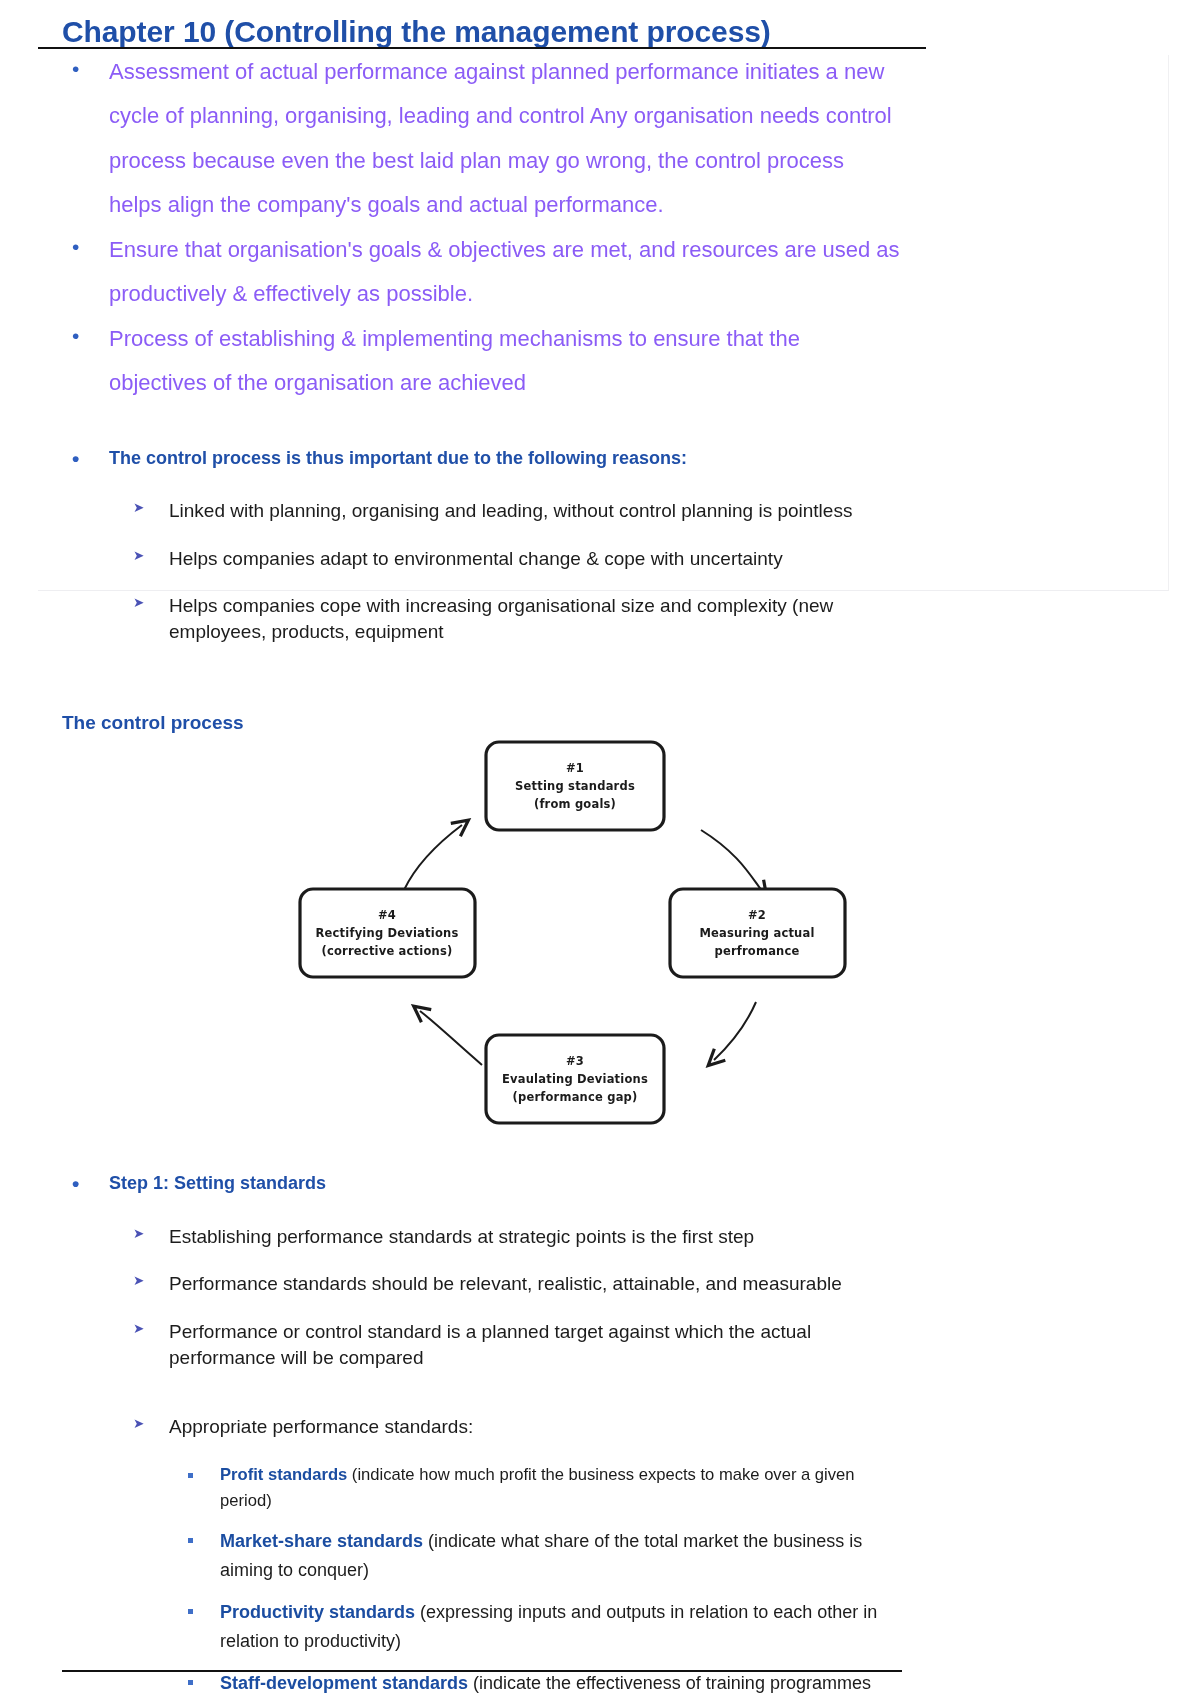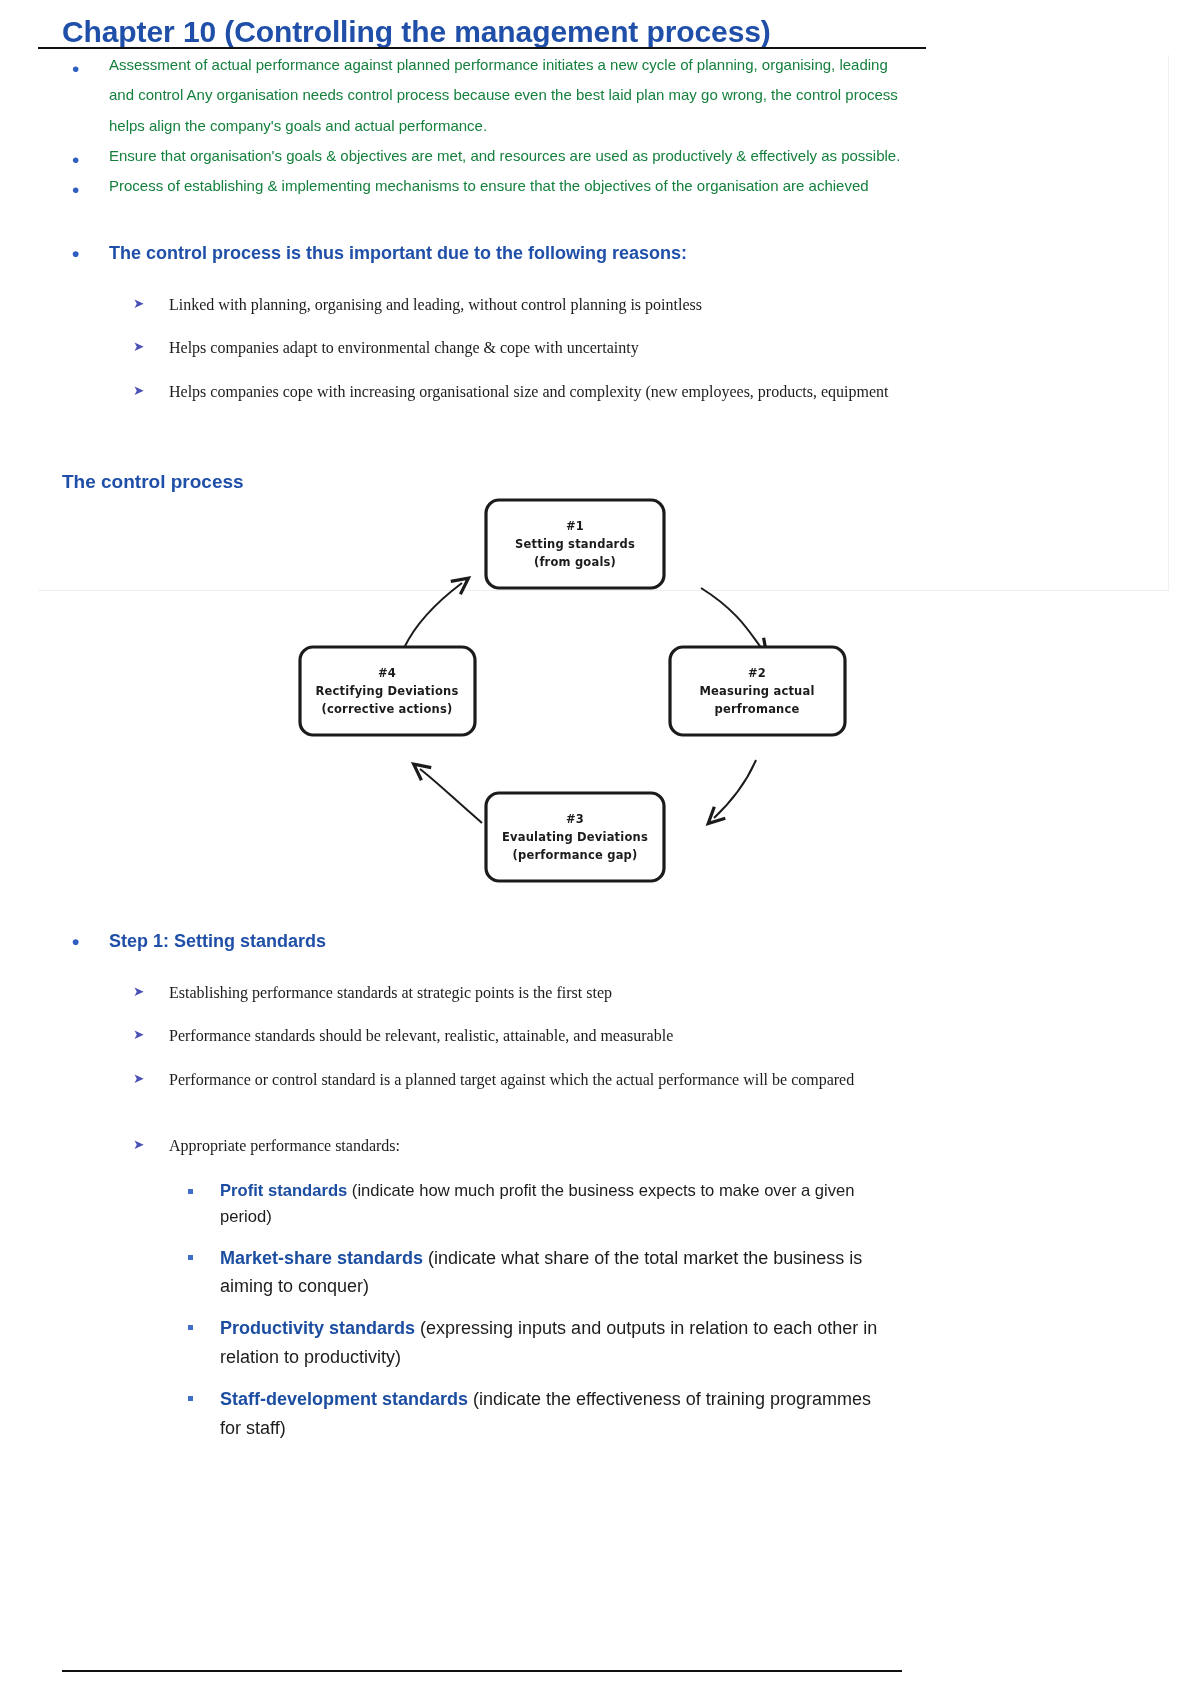--- a/index.html
+++ b/index.html
@@ -74,23 +74,23 @@
 
   
   ul.lvl1 {
     list-style: none;
     margin: 0;
     padding: 0;
   }
   ul.lvl1 > li {
     position: relative;
     padding-left: 47px;
-    font-size: 15px;
+    font-size: 22px;
     line-height: 2.02;
-    color: #15803d;
+    color: #8b5cf6;
     margin-bottom: 0;
   }
   ul.lvl1 > li::before {
     content: "•";
     position: absolute;
     left: 10px;
     top: -2px;
     color: #2f5fc0;
     font-size: 21px;
     line-height: 2.02;
@@ -105,25 +105,24 @@
 
   
   ul.lvl2 {
     list-style: none;
     margin: 0;
     padding: 0;
   }
   ul.lvl2 > li {
     position: relative;
     padding-left: 107px;
-    font-size: 16px;
+    font-size: 19px;
     line-height: 1.35;
     color: #1c1c1c;
     margin-bottom: 22px;
-    font-family: Liberation Serif, serif;
   }
   ul.lvl2 > li::before {
     content: "\27A4";
     position: absolute;
     left: 71px;
     top: 1px;
     color: #4a52b5;
     font-size: 13.5px;
   }
 

